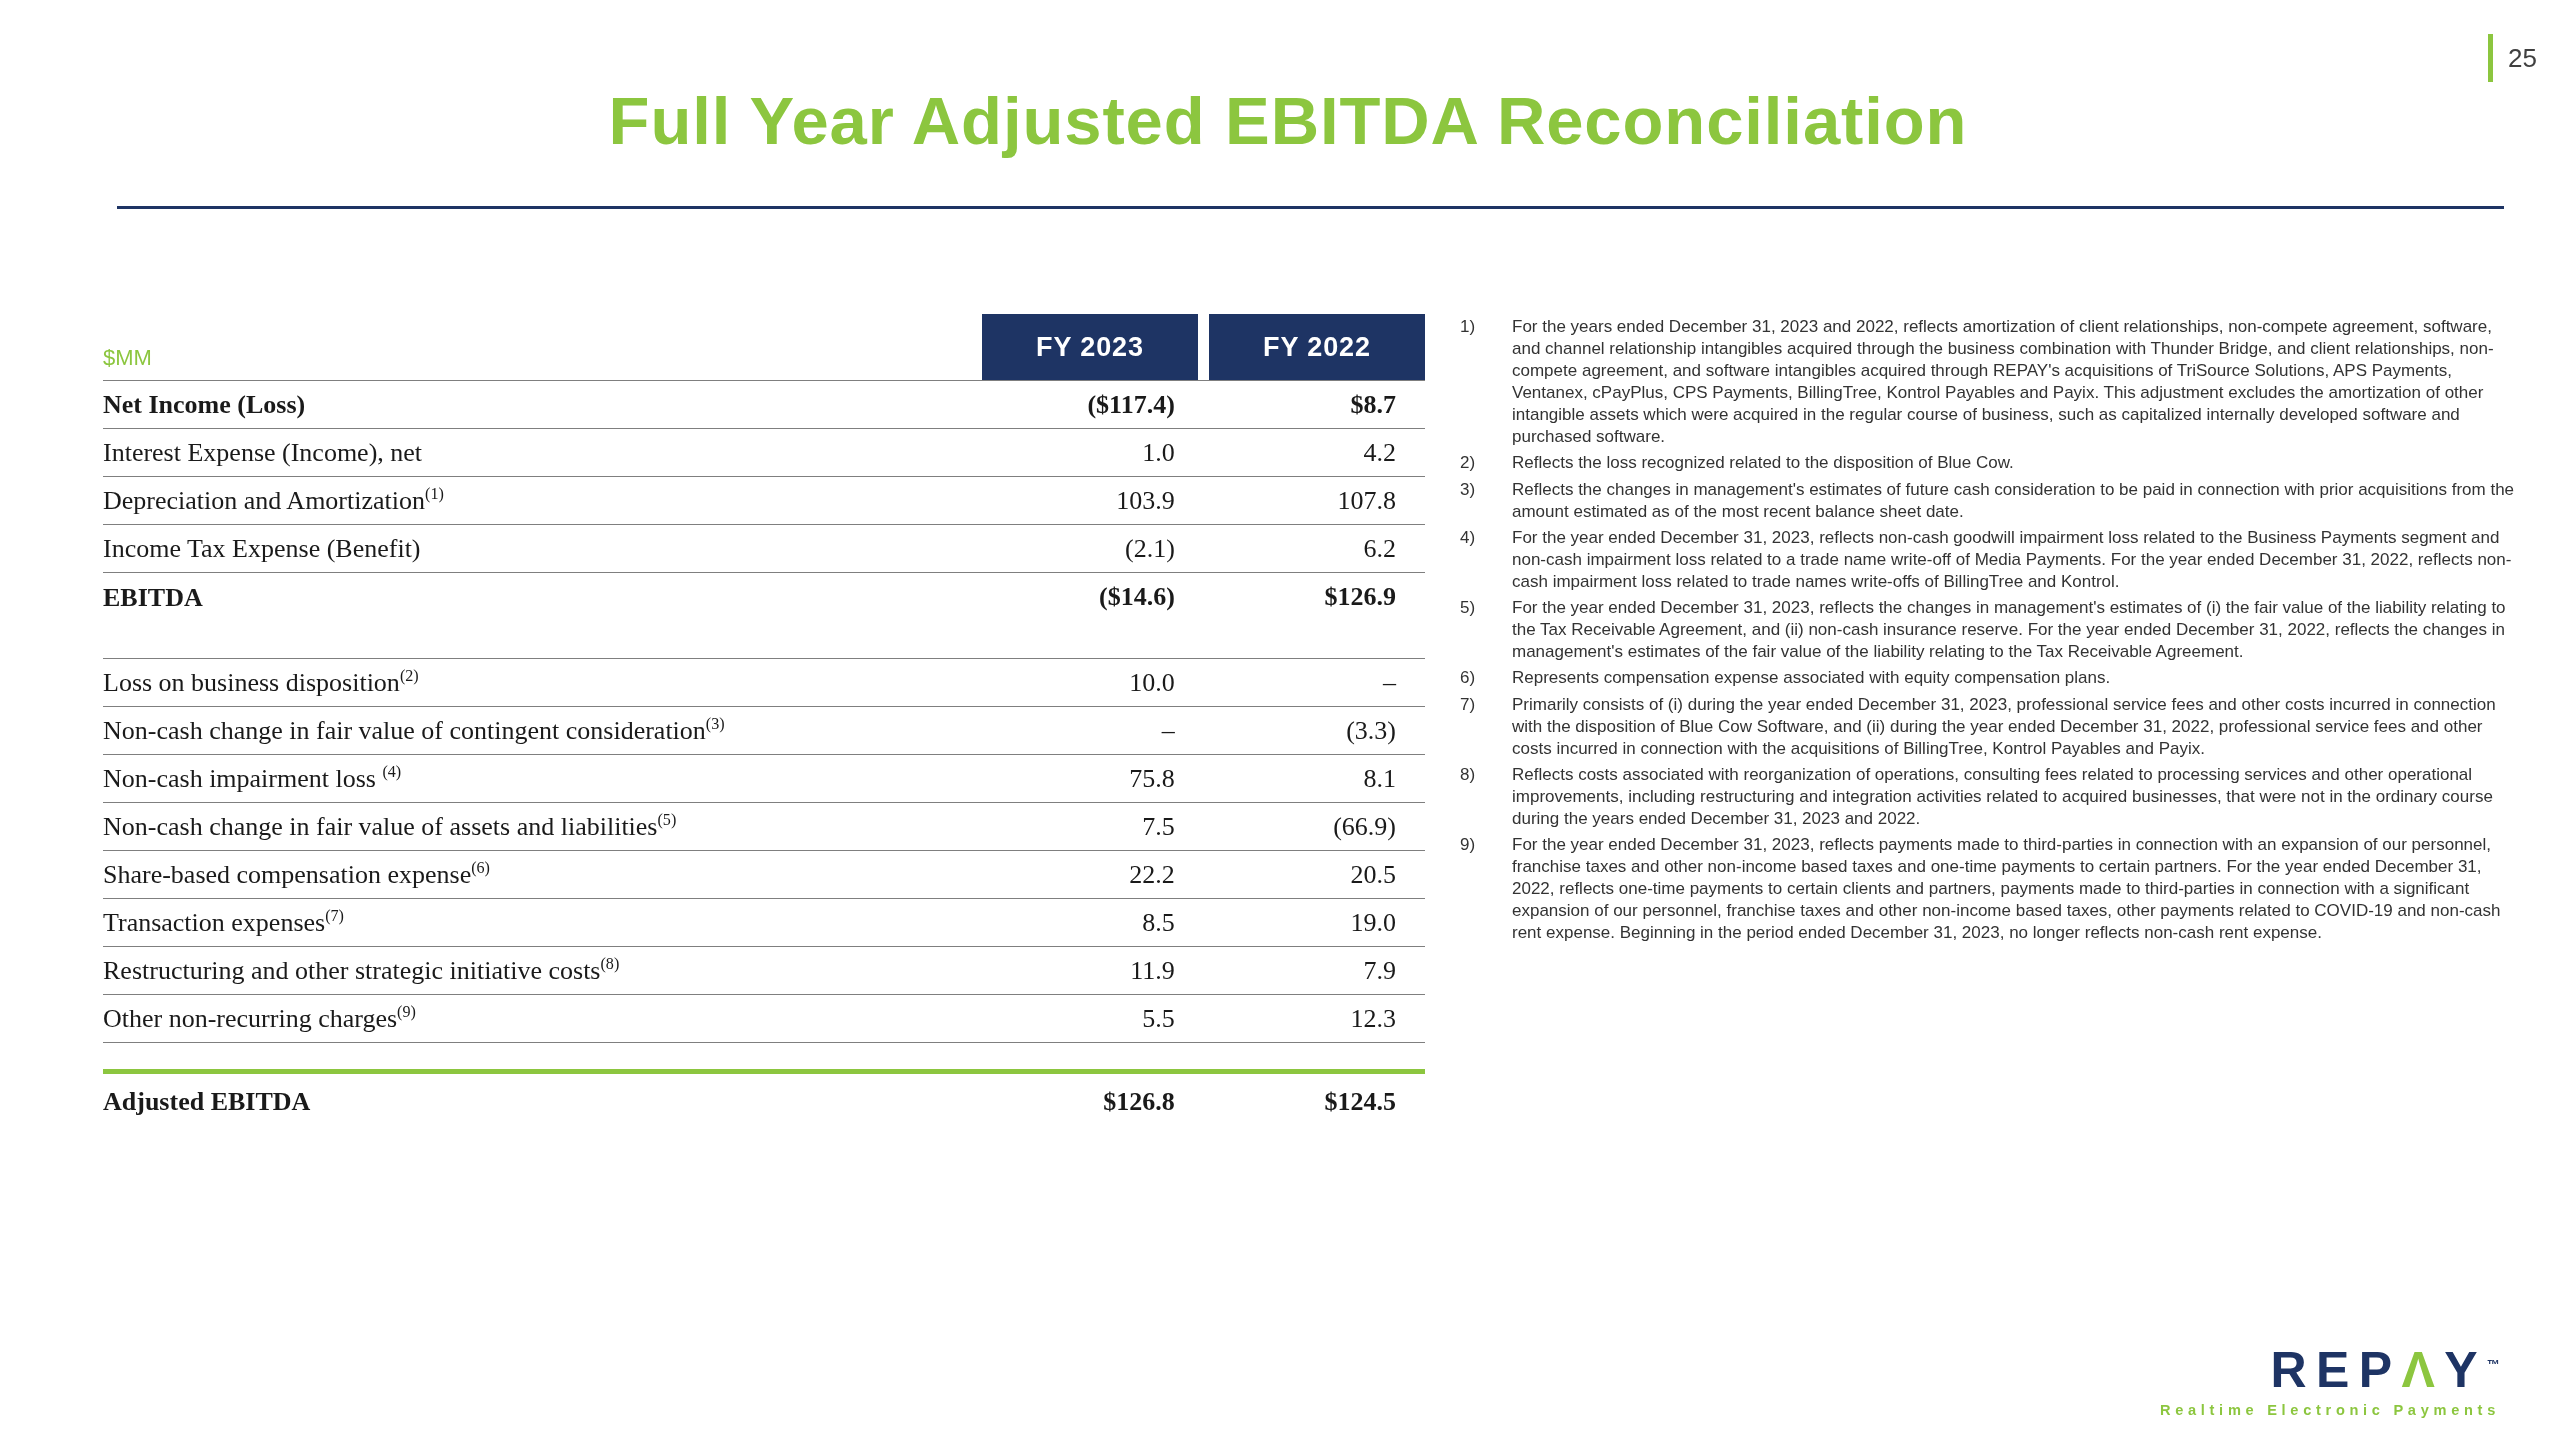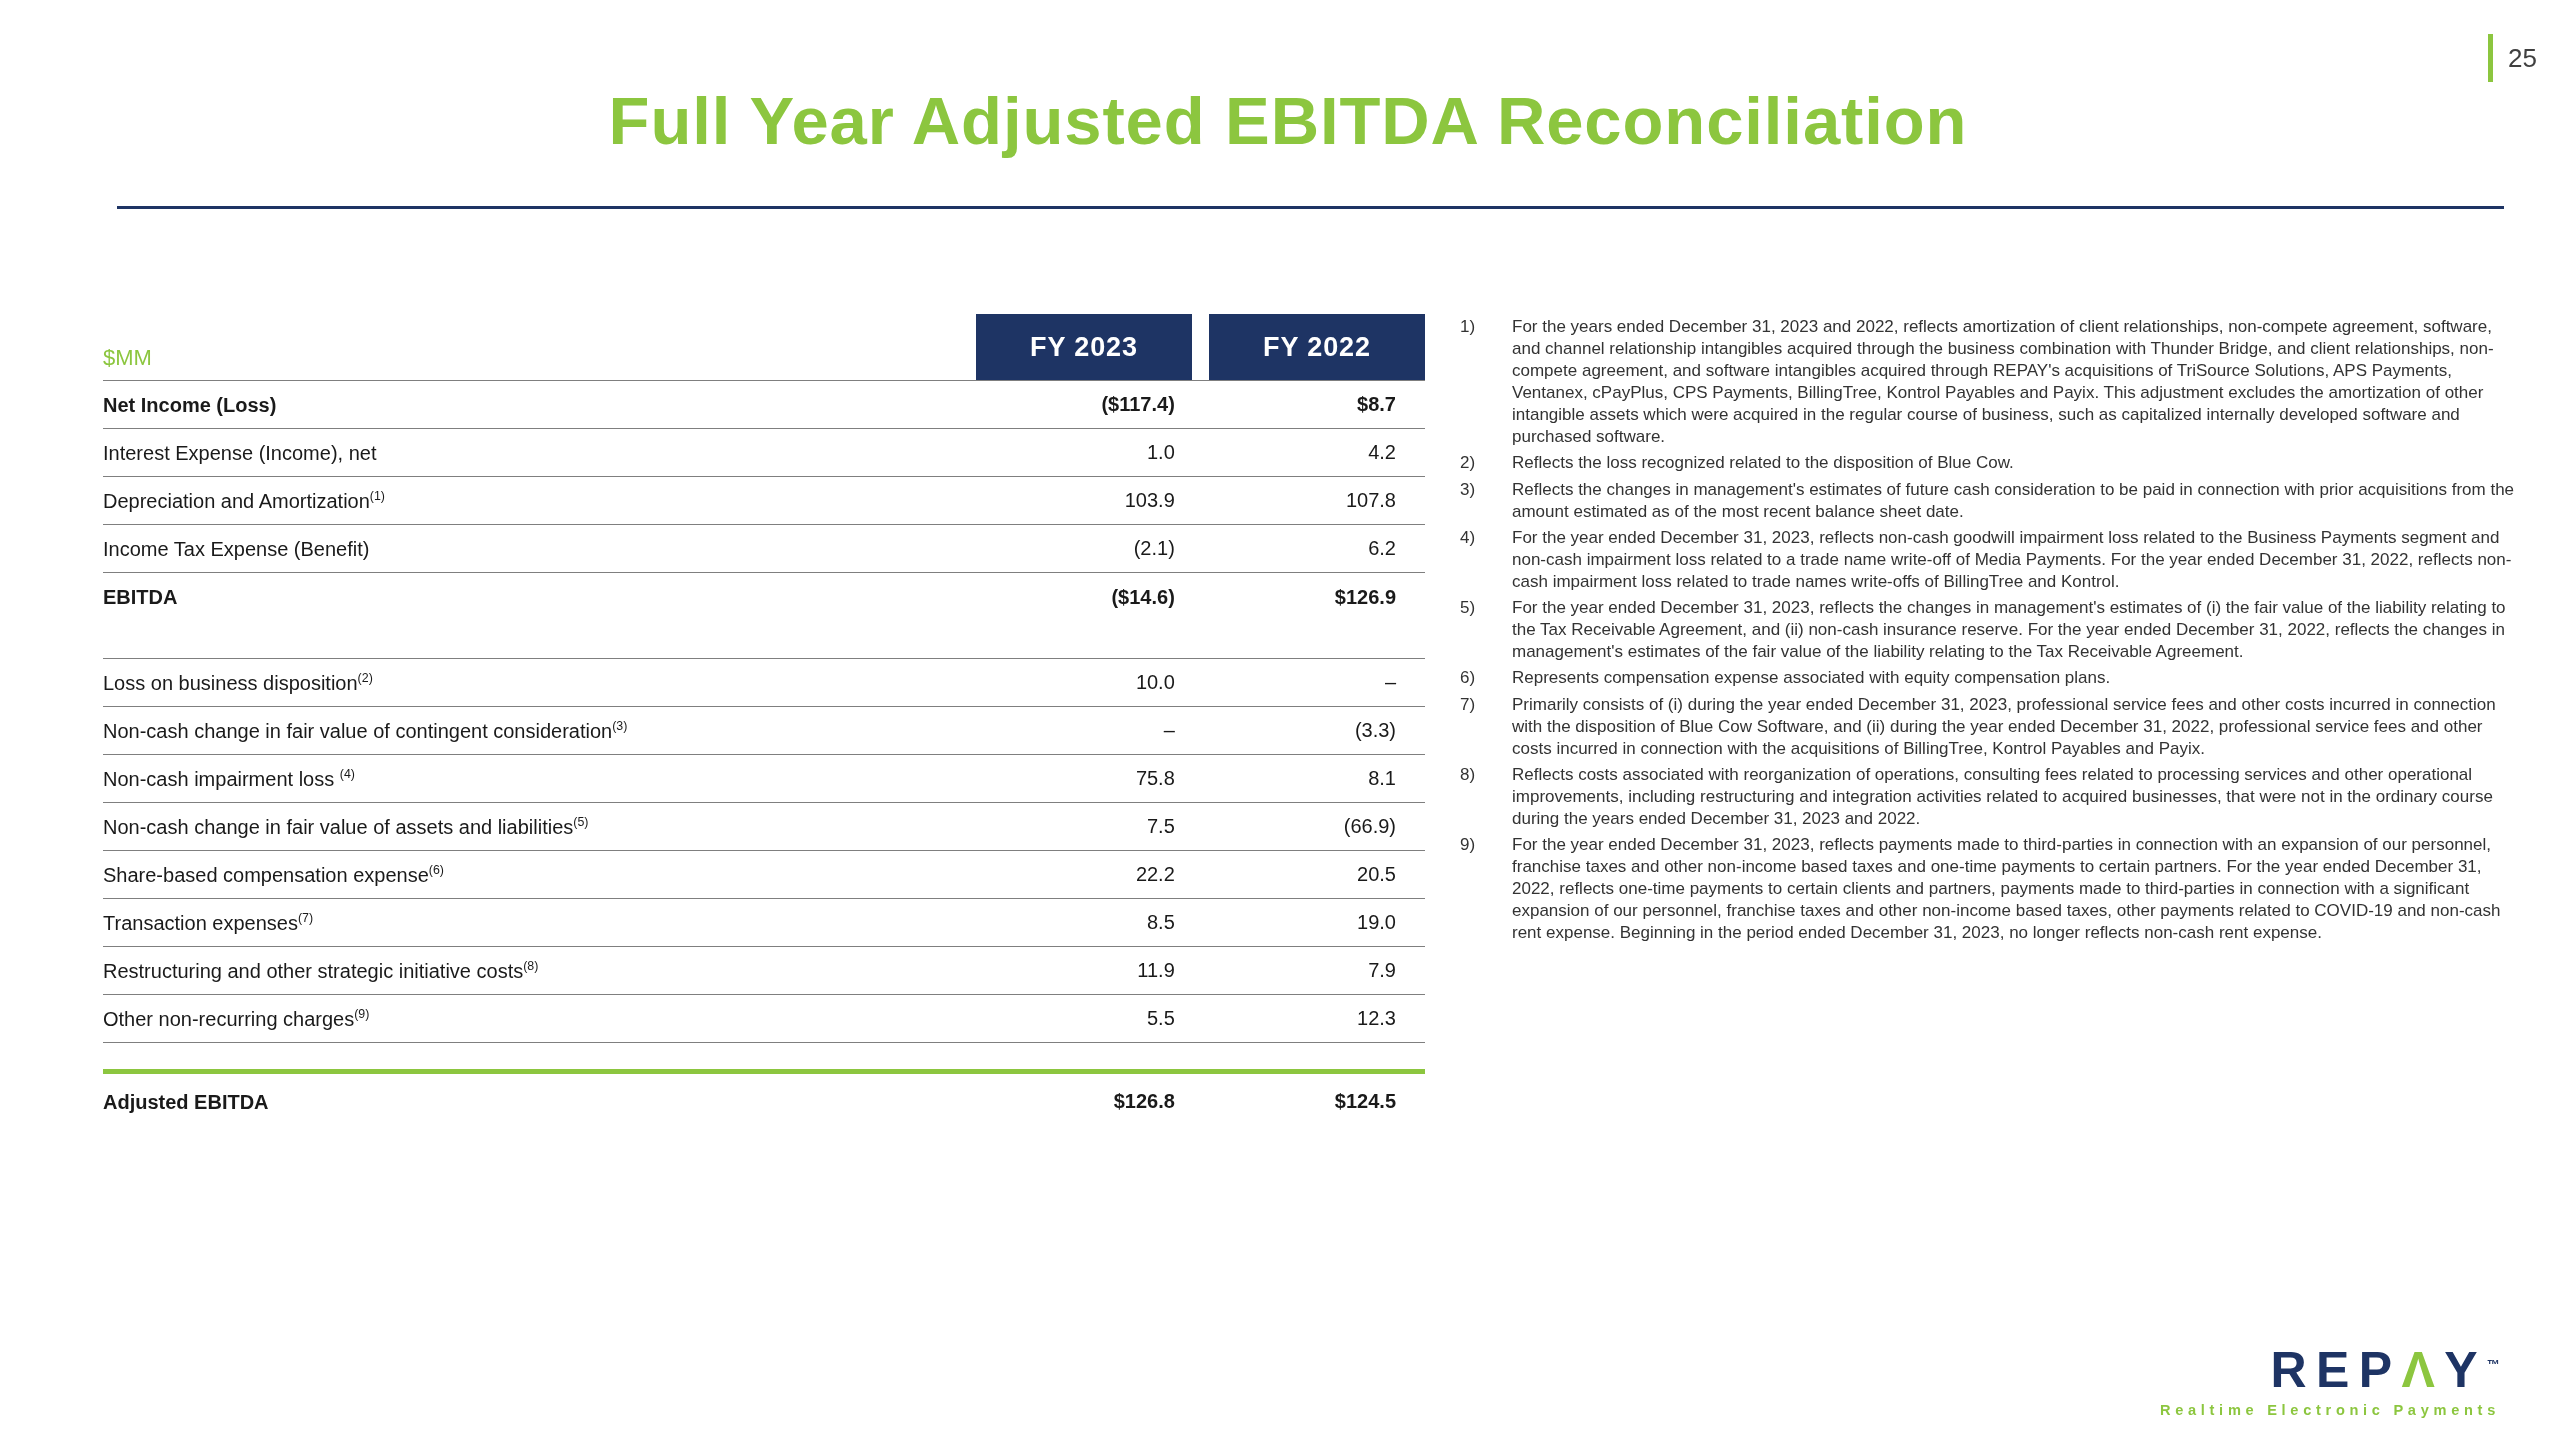--- a/index.html
+++ b/index.html
@@ -33,23 +33,23 @@
   .title-rule { position: absolute; top: 206px; left: 117px; width: 2387px; height: 3.4px; background: var(--navy); }
 
   
   .table { position: absolute; left: 103px; top: 314px; width: 1322px; }
   .thead { display: flex; align-items: stretch; height: 67px; border-bottom: 1.7px solid var(--line); }
   .thead .mm { flex: 1; display: flex; align-items: flex-end; padding-bottom: 8.6px; color: var(--green); font-size: 22px; }
   .hcell {
     width: 216px; background: var(--navy); color: #fff; font-weight: 700; font-size: 27px;
     display: flex; align-items: center; justify-content: center; letter-spacing: 0.9px;
   }
-  .hcell + .hcell { margin-left: 17px; }
-
-  .trow { display: flex; align-items: center; min-height: 48px; border-bottom: 1.7px solid var(--line); font-size: 20px; }
+  .hcell + .hcell { margin-left: 11px; }
+
+  .trow { display: flex; align-items: center; min-height: 48px; border-bottom: 1.7px solid var(--line); font-size: 26px; font-family: Liberation Serif, serif; }
   .trow .lbl { flex: 1; padding: 7.7px 0; }
   .trow .lbl sup { font-size: 0.62em; }
   .trow .val { width: 216px; text-align: right; padding-right: 29px; }
   .trow .val + .val { margin-left: 5.2px; }
   .trow.bold { font-weight: 700; }
   .trow.noline { border-bottom: none; }
   .spacer-lined { height: 38px; border-bottom: 1.7px solid var(--line); }
   .spacer-plain { height: 26px; }
   .trow.adjusted { border-top: 5.2px solid var(--green); border-bottom: none; min-height: 60px; font-weight: 700; }
 

